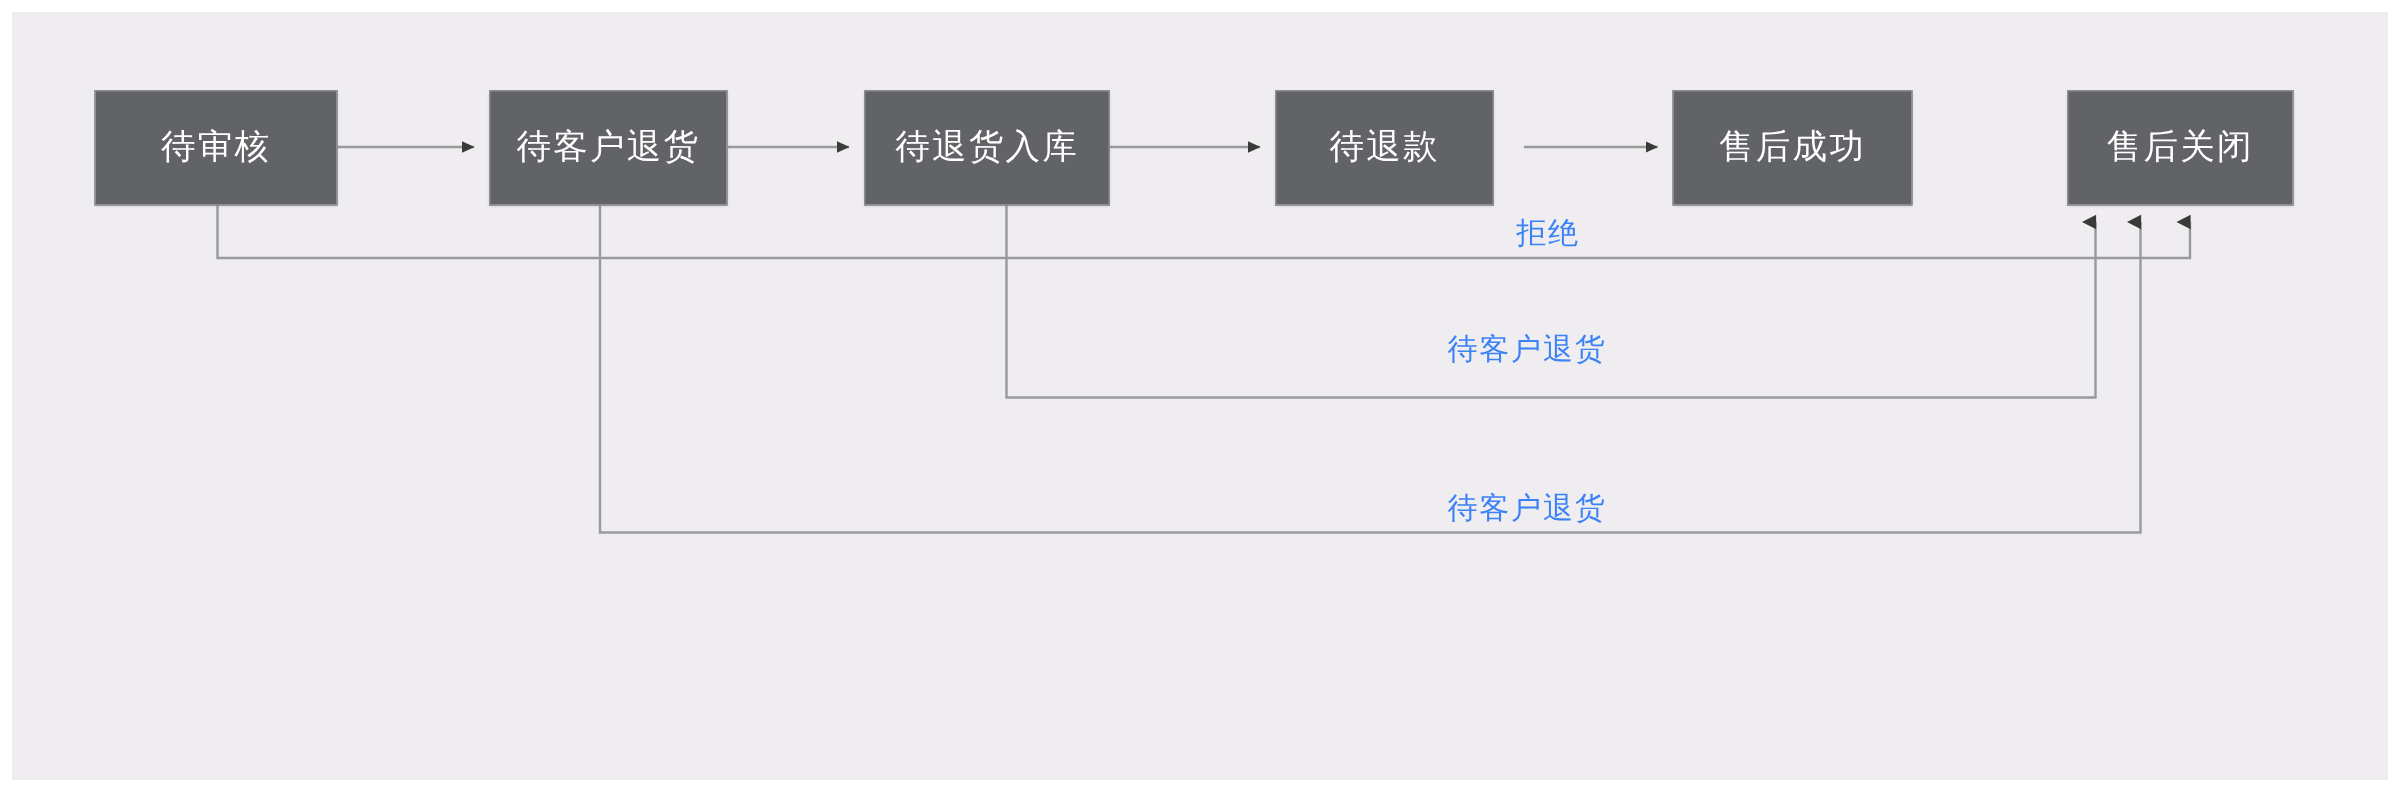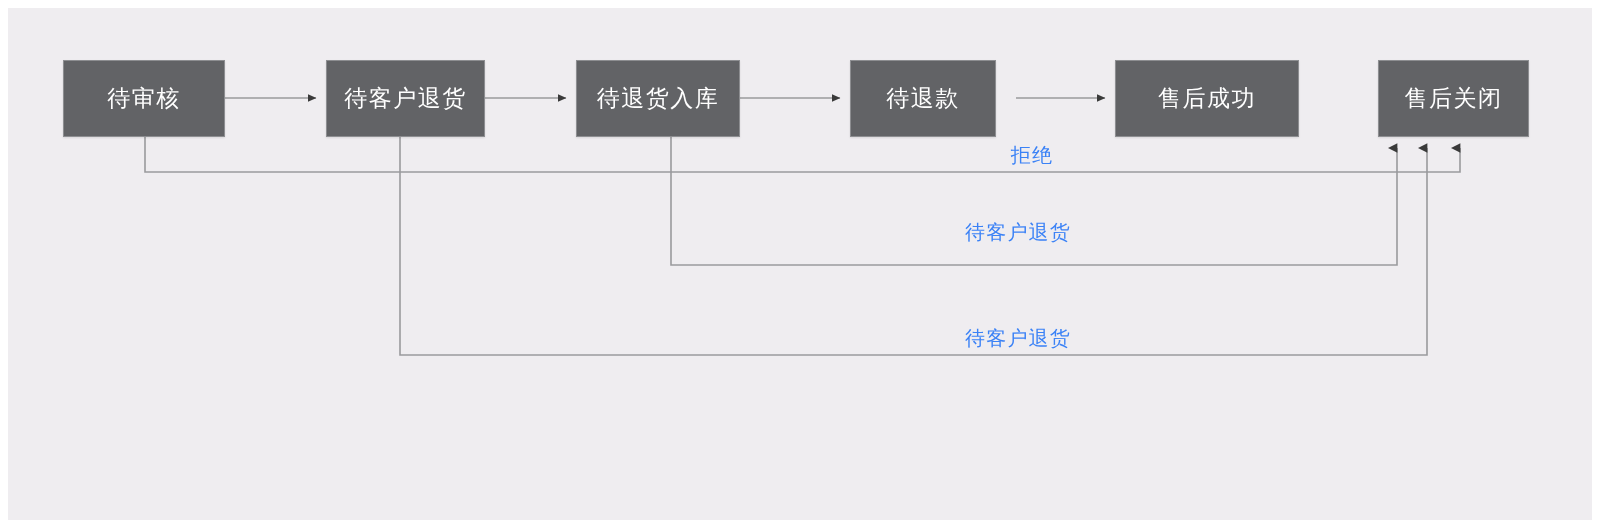--- a/index.html
+++ b/index.html
@@ -101,21 +101,21 @@
   </div>
   <div class="node-box" id="node-1" style="left: 326px; top: 60px; width: 159px; height: 77px;">
     <span class="node-label">待客户退货</span>
   </div>
   <div class="node-box" id="node-2" style="left: 576px; top: 60px; width: 164px; height: 77px;">
     <span class="node-label">待退货入库</span>
   </div>
   <div class="node-box" id="node-3" style="left: 850px; top: 60px; width: 146px; height: 77px;">
     <span class="node-label">待退款</span>
   </div>
-  <div class="node-box" id="node-4" style="left: 1115px; top: 60px; width: 184px; height: 77px;">
+  <div class="node-box" id="node-4" style="left: 1115px; top: 60px; width: 160px; height: 77px;">
     <span class="node-label">售后成功</span>
   </div>
   <div class="node-box" id="node-5" style="left: 1378px; top: 60px; width: 151px; height: 77px;">
     <span class="node-label">售后关闭</span>
   </div>
 
   <div class="edge-label" id="edge-label-0" style="left: 1032px; top: 145px;">拒绝</div>
   <div class="edge-label" id="edge-label-1" style="left: 1018px; top: 222px;">待客户退货</div>
   <div class="edge-label" id="edge-label-2" style="left: 1018px; top: 328px;">待客户退货</div>
 

